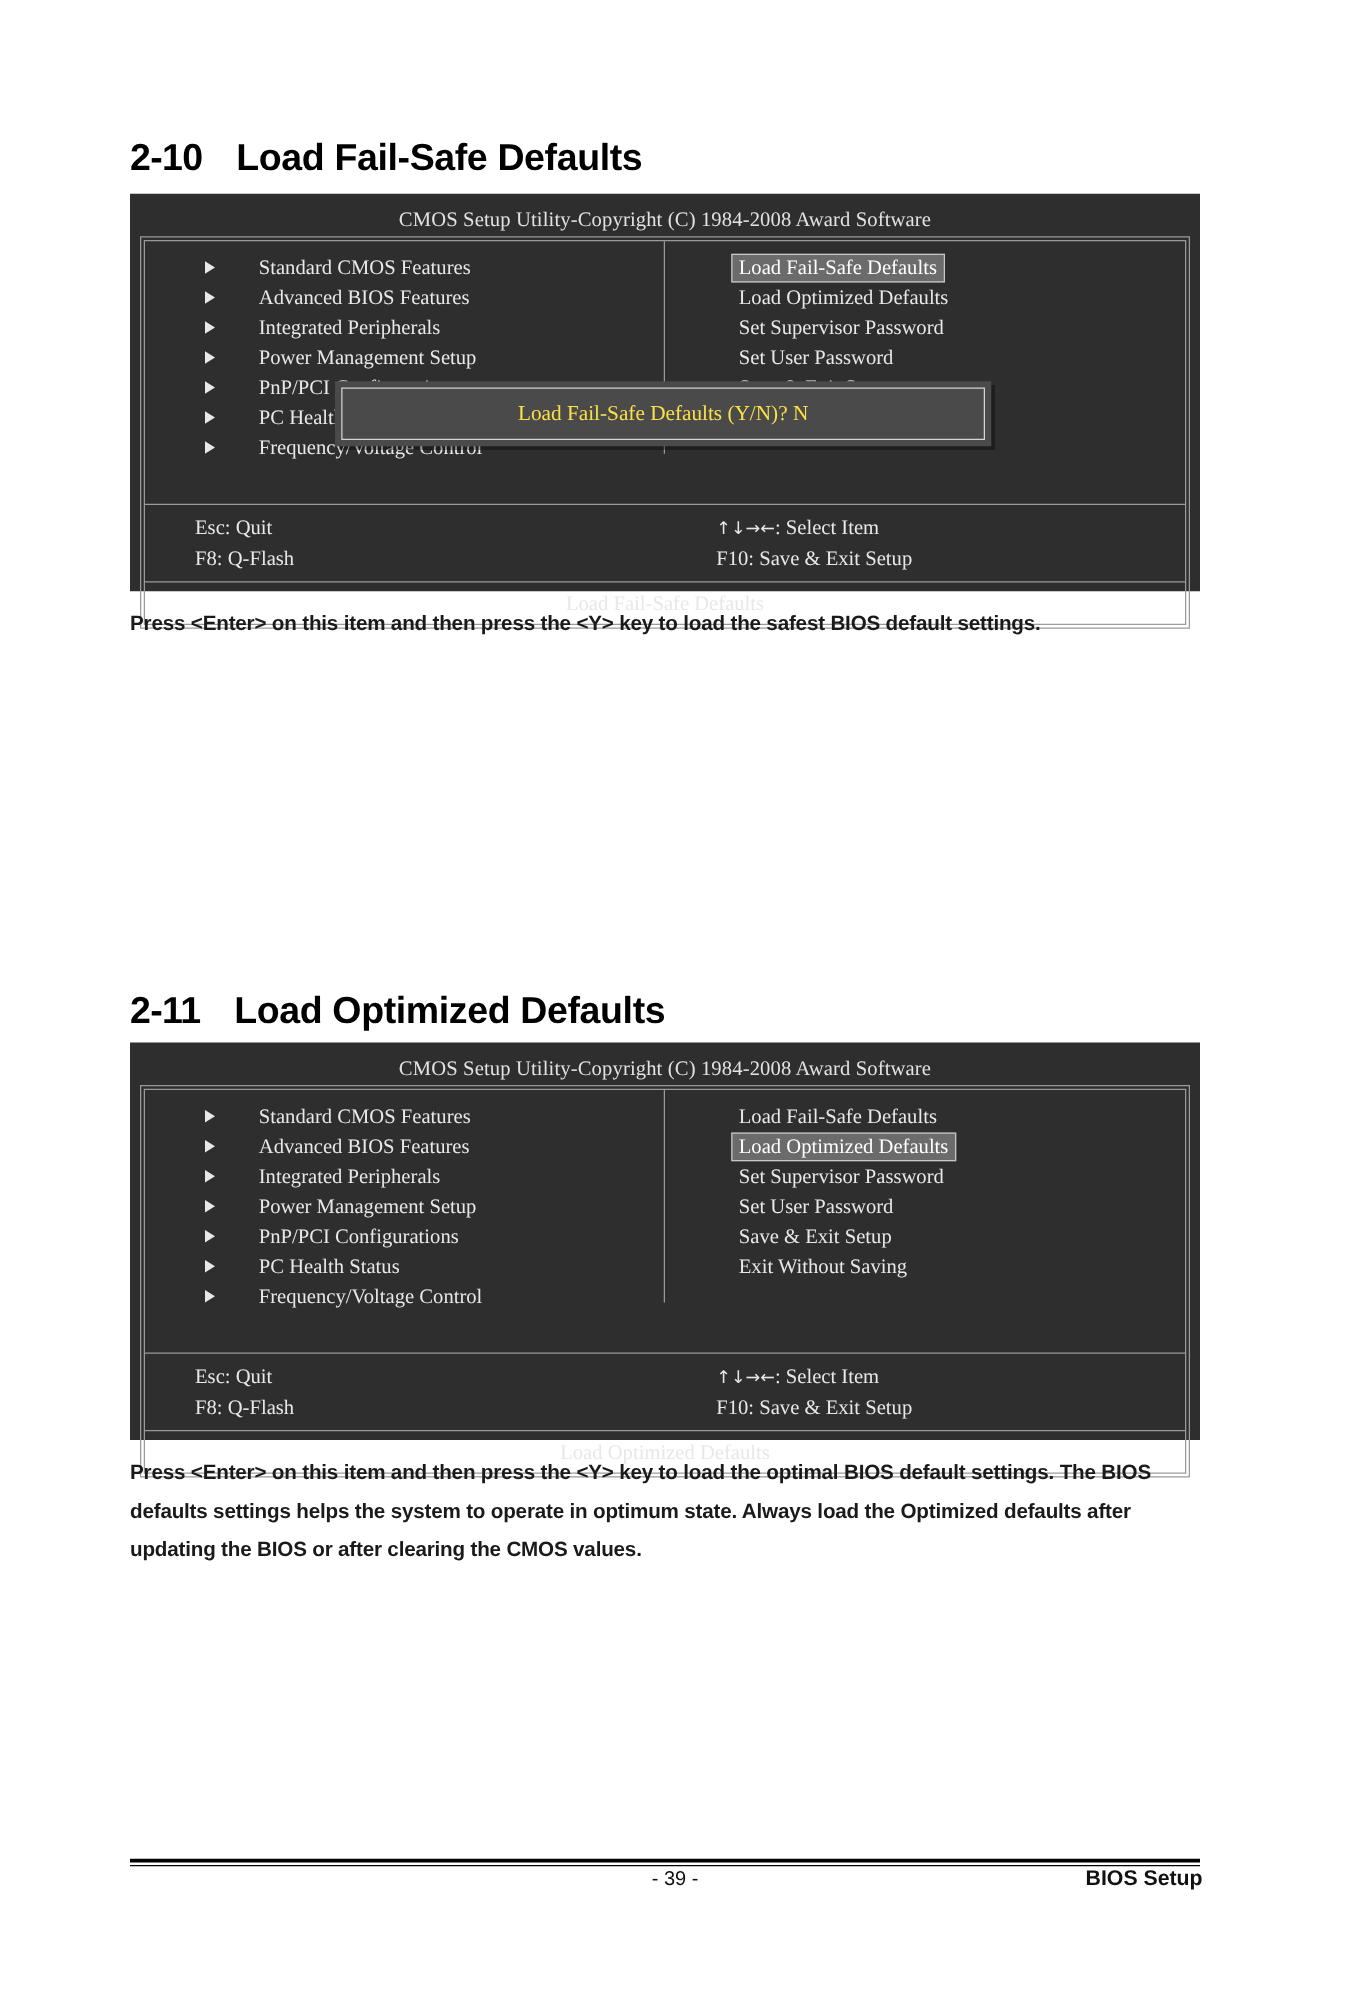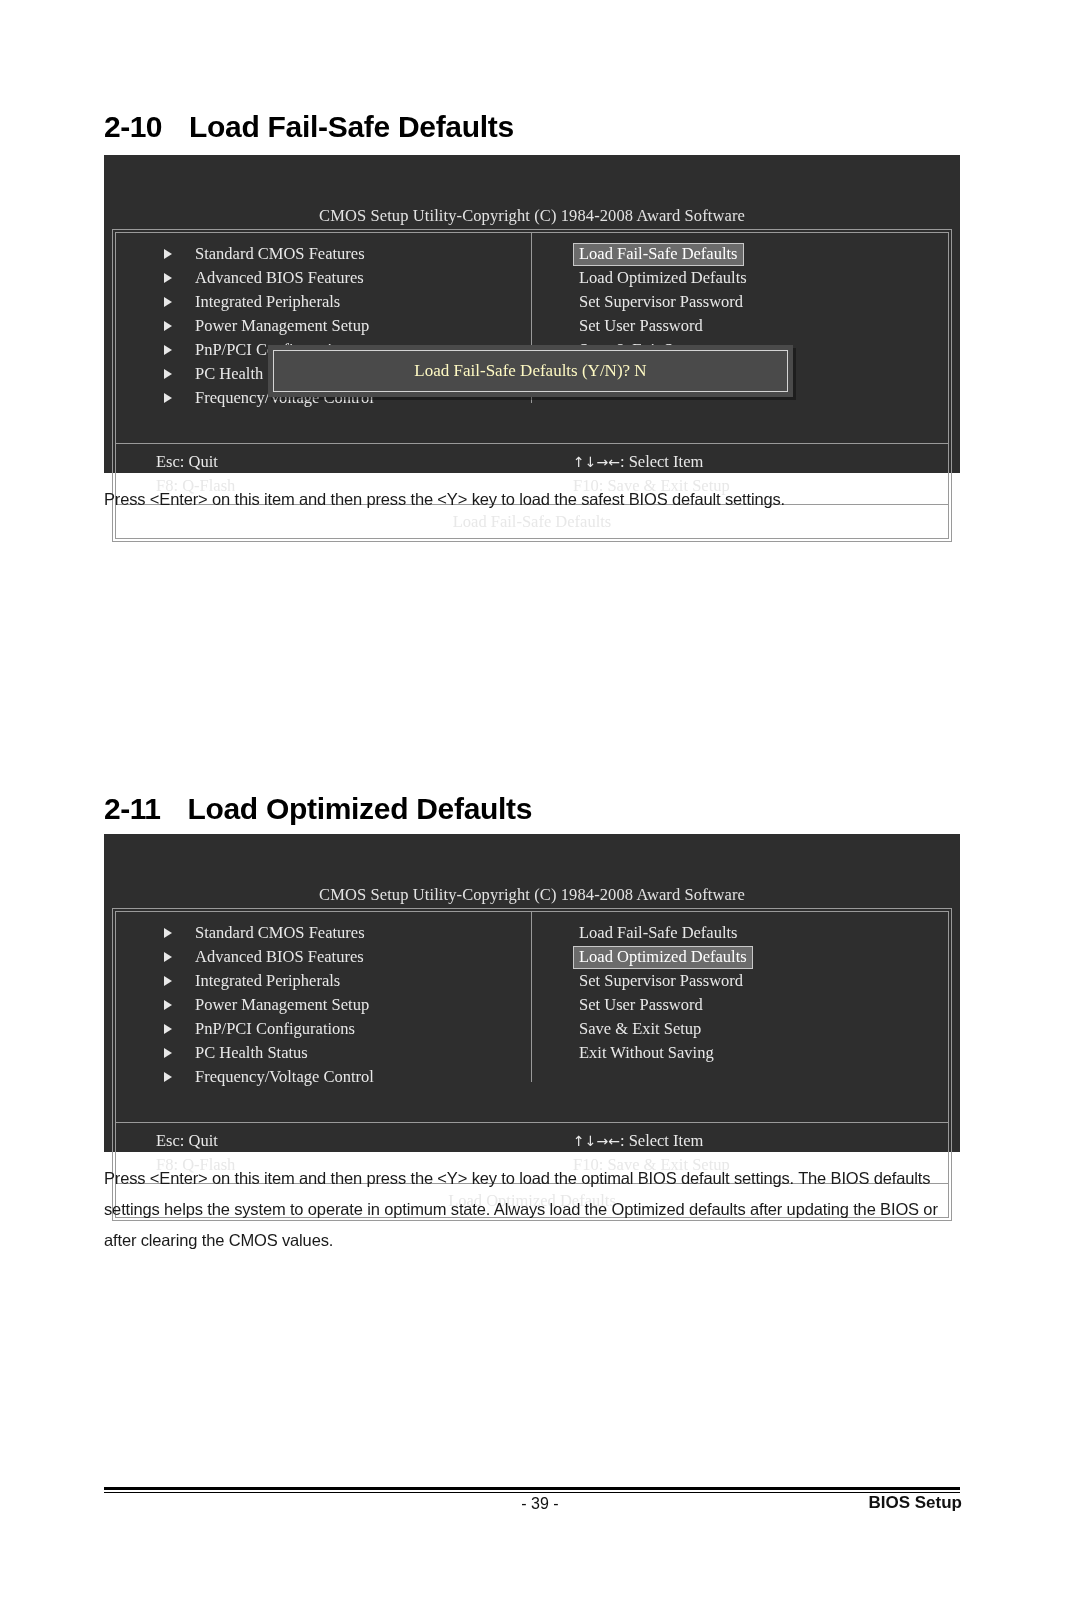--- a/index.html
+++ b/index.html
@@ -60,21 +60,20 @@
   }
   #bios-1 { top: 155px; height: 318px; }
   #bios-2 { top: 834px; height: 318px; }
 
   .bios-titlebar {
     text-align: center;
     font-size: 16.5px;
     line-height: 26px;
     color: #e2e2e2;
     letter-spacing: 0.1px;
-    margin-top: 40px;
   }
 
   .bios-frame-outer {
     border: 1px solid #9a9a9a;
     padding: 2px;
     box-sizing: border-box;
   }
   .bios-frame-inner {
     border: 1px solid #9a9a9a;
     box-sizing: border-box;
@@ -108,21 +107,21 @@
     padding-left: 48px;
   }
   .menu-arrow {
     width: 0; height: 0;
     border-top: 5px solid transparent;
     border-bottom: 5px solid transparent;
     border-left: 8px solid #e8e8e8;
     margin-right: 23px;
     flex: 0 0 auto;
   }
-  .menu-label { white-space: nowrap; }
+  .menu-label { white-space: nowrap; margin-left: 12px; }
 
   .menu-row-right {
     height: 24px;
     font-size: 16.5px;
     padding-left: 41px;
     display: flex;
     align-items: center;
   }
   .menu-row-right .menu-label {
     padding: 1px 6px 2px 6px;
@@ -169,32 +168,33 @@
     box-shadow: 3px 3px 0 rgba(0,0,0,0.35);
   }
   .bios-dialog-inner {
     border: 1px solid #d4d4d4;
     height: 100%;
     box-sizing: border-box;
     display: flex;
     align-items: center;
     justify-content: center;
     font-size: 17px;
-    color: #fef9c3;
+    color: #fde047;
   }
 
   
   .body-text {
     position: absolute;
     left: 104px;
     width: 856px;
     font-size: 16.5px;
     line-height: 31px;
     color: #1a1a1a;
     letter-spacing: -0.15px;
+    font-weight: bold;
   }
   #para-1 { top: 484px; }
   #para-2 { top: 1163px; }
   .body-text p { margin: 0; }
 
   
   .footer-rule {
     position: absolute;
     left: 104px;
     top: 1487px;

